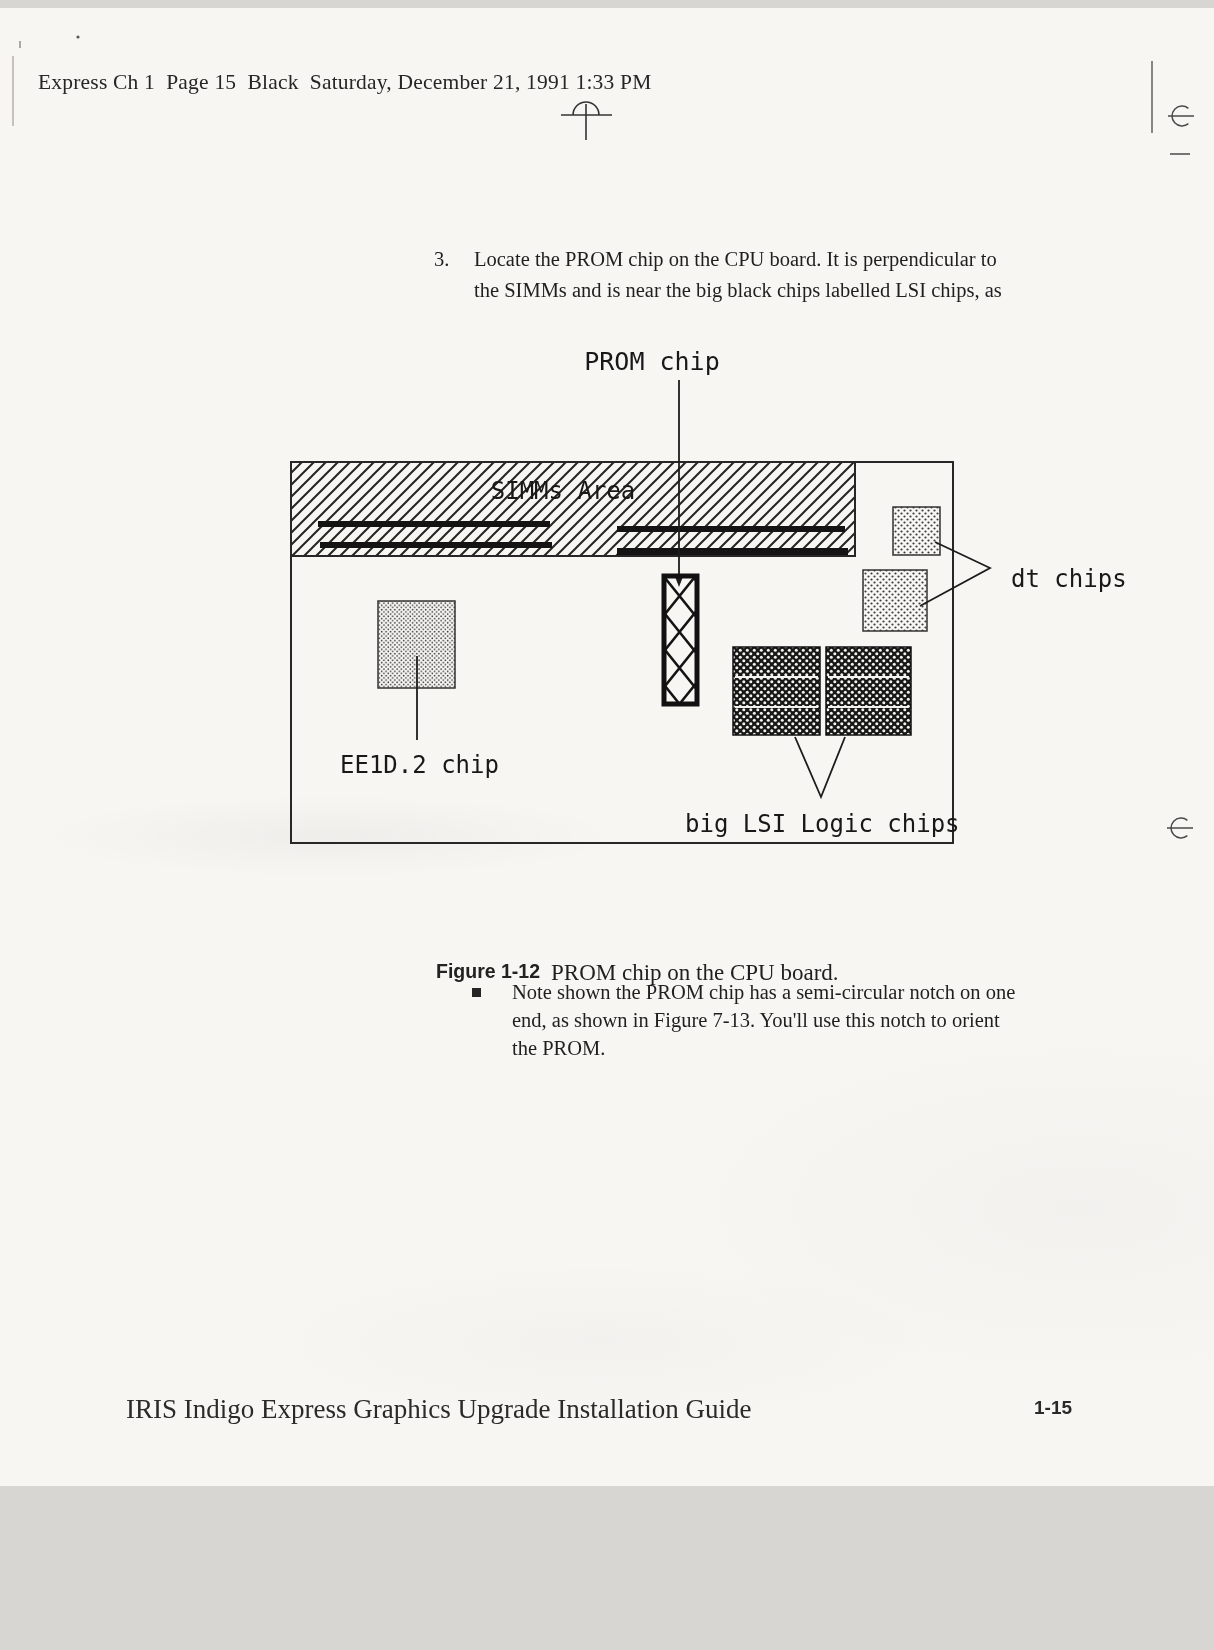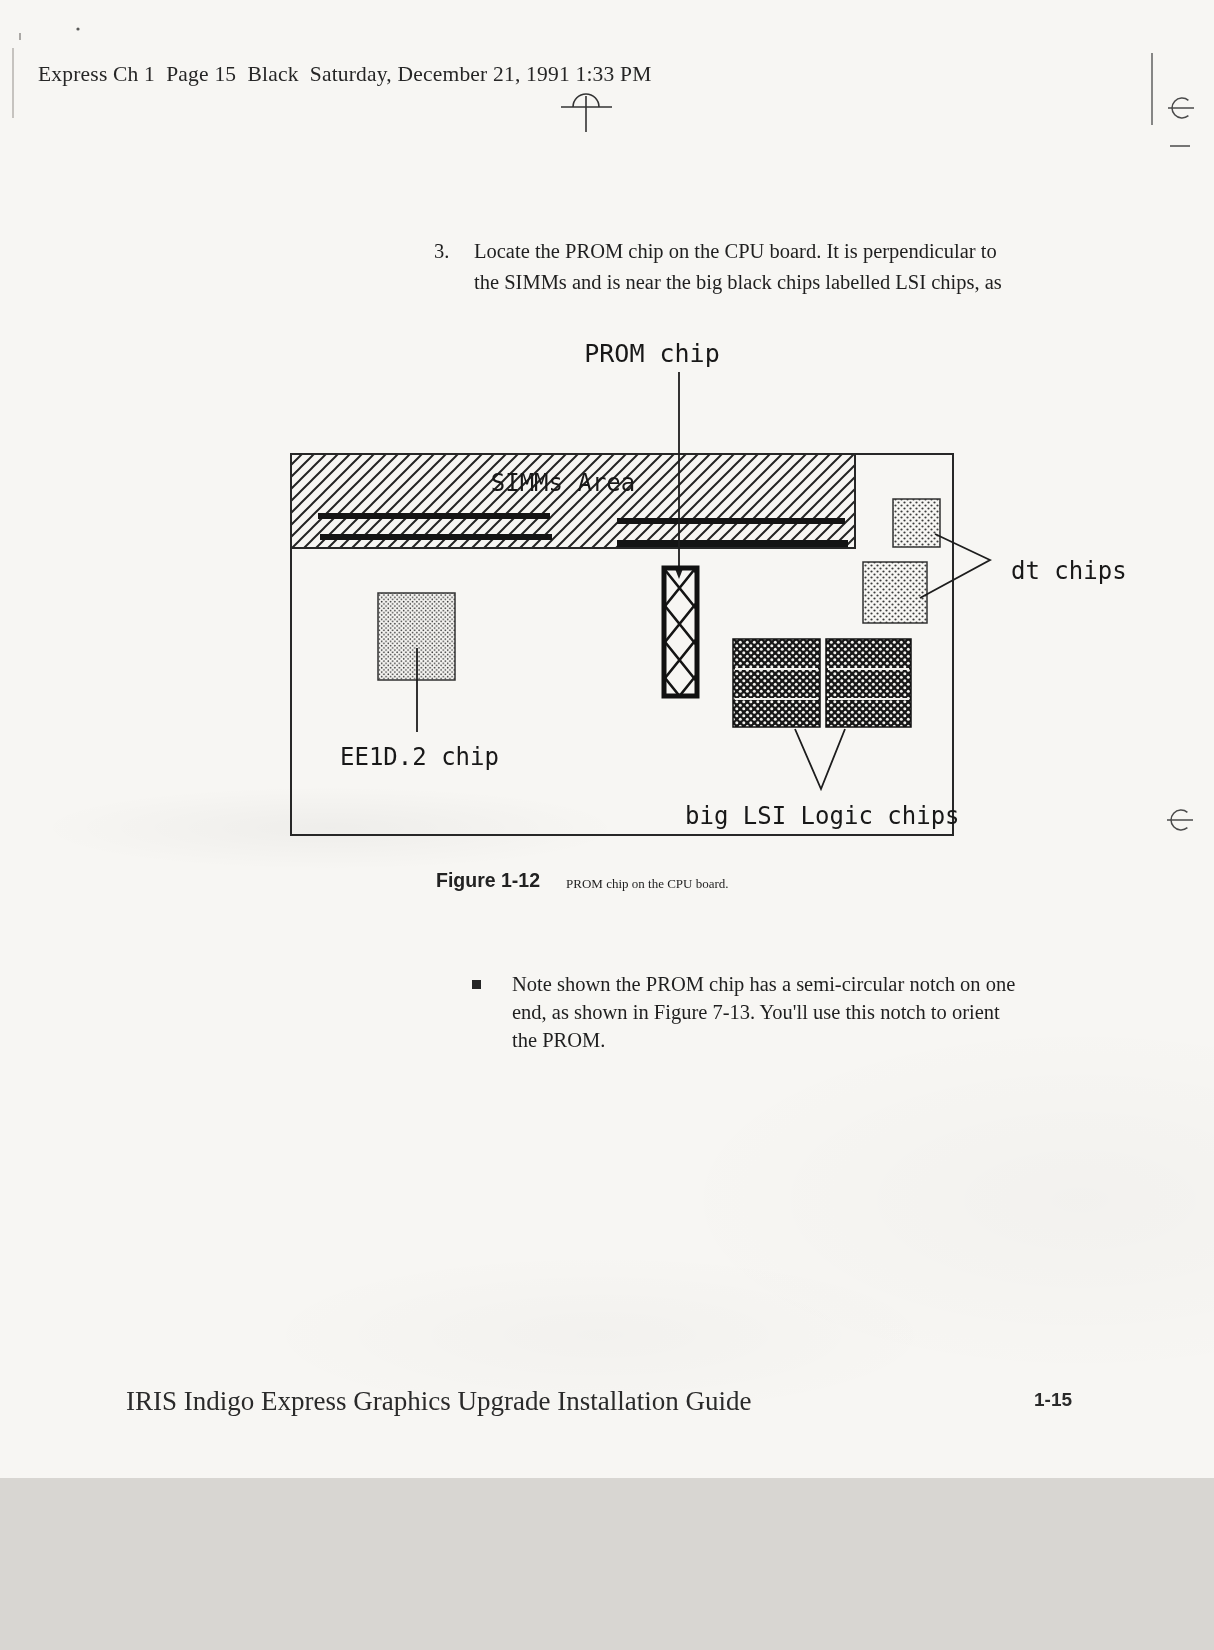--- a/index.html
+++ b/index.html
@@ -1,38 +1,38 @@
 <!DOCTYPE html>
 <html><head>
 <meta charset="utf-8">
 <style>
   html,body { margin:0; padding:0; background:#d8d6d2; }
   .page {
-    position:relative; width:1214px; height:1478px; margin:0 auto;
+    position:relative; width:1214px; height:1478px; margin:8px auto;
     background:
       radial-gradient(ellipse 420px 60px at 330px 828px, rgba(0,0,0,0.035), transparent 70%),
       radial-gradient(ellipse 600px 260px at 1080px 1200px, rgba(0,0,0,0.018), transparent 70%),
       radial-gradient(ellipse 500px 120px at 600px 1335px, rgba(0,0,0,0.02), transparent 70%),
       #f7f6f3;
     color:#1f1f1f;
     font-family:"Liberation Serif", serif;
     overflow:hidden;
   }
   .header {
     position:absolute; left:38px; top:62px;
     font-size:21.5px; color:#262626; white-space:pre; letter-spacing:0.2px;
   }
   .step { position:absolute; left:434px; top:236px; display:flex; font-size:20.5px; }
   .step-num { width:40px; line-height:31px; }
   .step-lines div { line-height:31px; white-space:nowrap; }
   .figure-svg { position:absolute; left:270px; top:330px; }
   svg text { font-family:"DejaVu Sans Mono", monospace; fill:#181818; }
-  .caption { position:absolute; left:436px; top:869px; display:flex; align-items:flex-end;gap:15px; }
+  .caption { position:absolute; left:436px; top:952px; display:flex; align-items:flex-start; }
   .caption-label { font-family:"Liberation Sans", sans-serif; font-weight:bold; font-size:19.5px; color:#222; }
-  .caption-text { font-size:13px; margin-left:11px; }
+  .caption-text { font-size:23px; margin-left:11px; }
   .note { position:absolute; left:472px; top:970px; display:flex; }
   .bullet { width:9px; height:9px; background:#252525; margin-top:10px; flex:0 0 auto; }
   .note-lines { margin-left:31px; font-size:20.5px; }
   .note-lines div { line-height:28px; white-space:nowrap; }
   .footer-left { position:absolute; left:126px; top:1386px; font-size:27px; color:#2a2a2a; }
   .footer-page { position:absolute; left:1034px; top:1389px; font-family:"Liberation Sans", sans-serif; font-weight:bold; font-size:19px; color:#2a2a2a;text-align:right; }
   .reg-svg { position:absolute; left:0; top:0; pointer-events:none; }
 </style>
 </head>
 <body>

